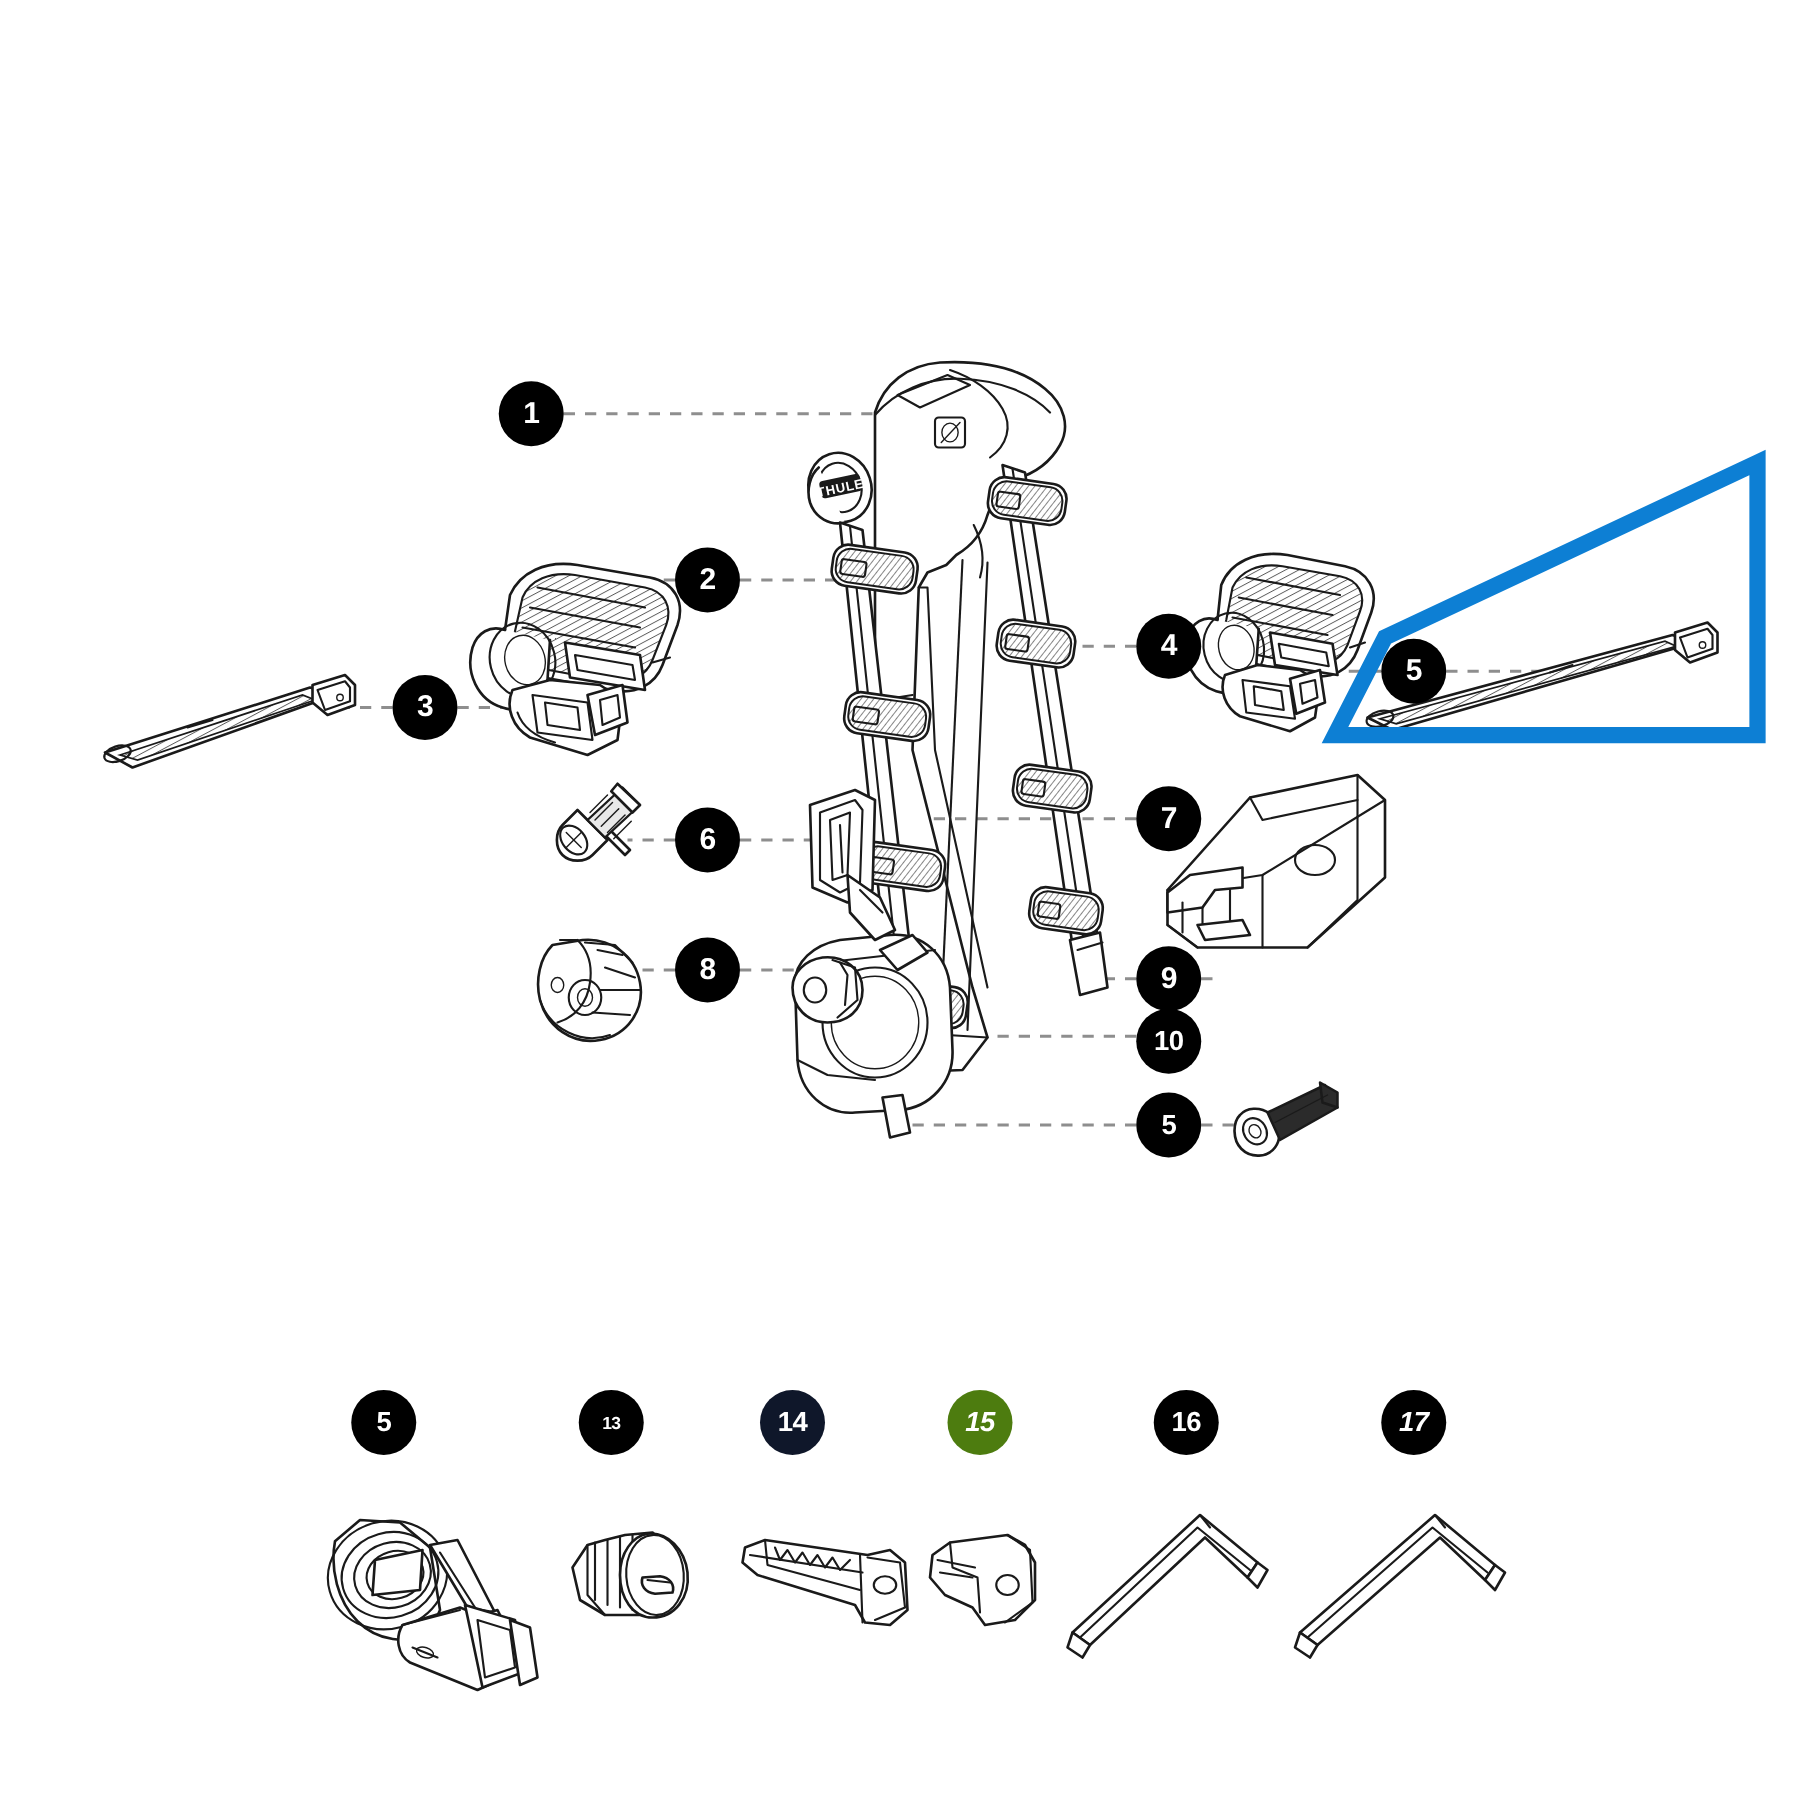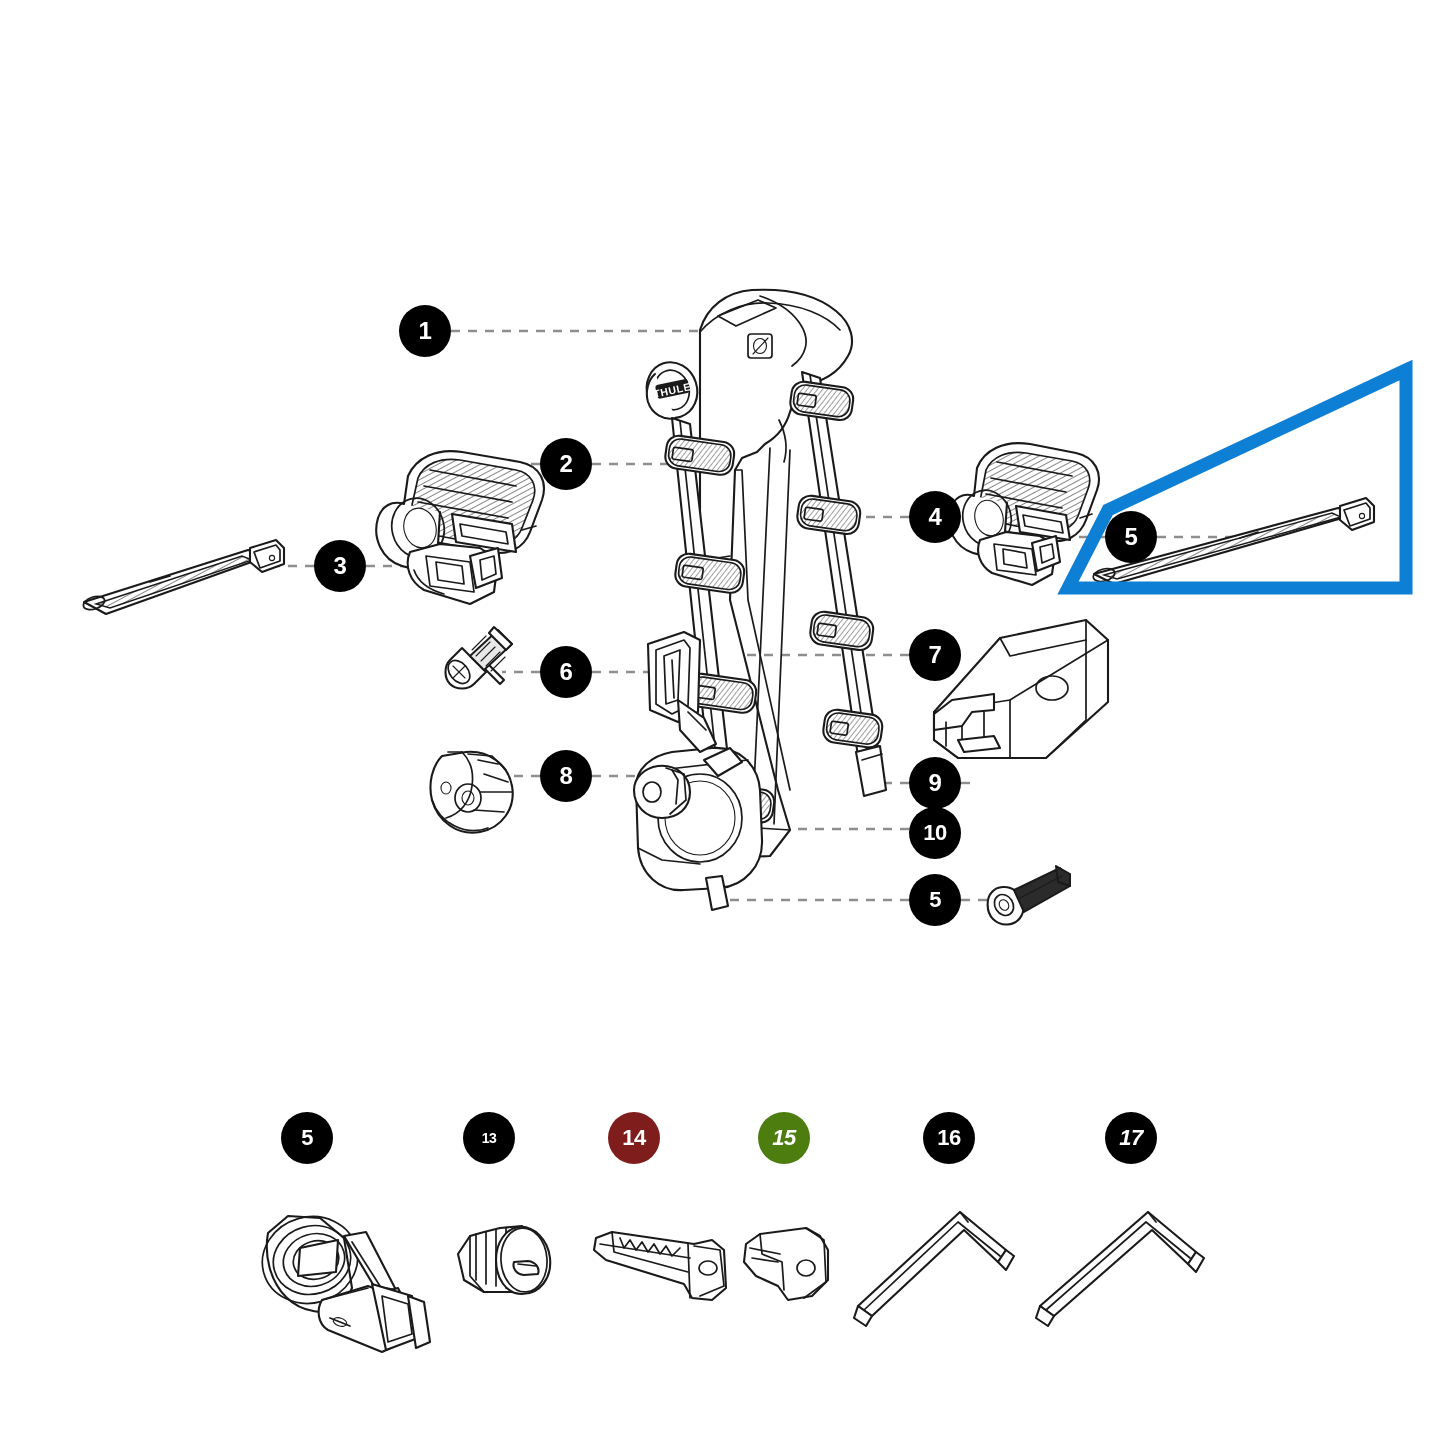--- a/index.html
+++ b/index.html
@@ -438,21 +438,21 @@
       </div>
       <div class="badge" title="socket-head-bolt" style="left: 909px; top: 874px; width: 52px; height: 52px; background: rgb(0, 0, 0); color: rgb(255, 255, 255); font-size: 22px;">
         <span>5</span>
       </div>
       <div class="badge" title="strap-roll-with-buckle" style="left: 281px; top: 1112px; width: 52px; height: 52px; background: rgb(0, 0, 0); color: rgb(255, 255, 255); font-size: 22px;">
         <span>5</span>
       </div>
       <div class="badge" title="lock-cylinder" style="left: 463px; top: 1112px; width: 52px; height: 52px; background: rgb(0, 0, 0); color: rgb(255, 255, 255); font-size: 14px;">
         <span>13</span>
       </div>
-      <div class="badge" title="lock-key" style="left: 608px; top: 1112px; width: 52px; height: 52px; background: #7f1d1d; color: rgb(255, 255, 255); font-size: 22px;">
+      <div class="badge" title="lock-key" style="left: 608px; top: 1112px; width: 52px; height: 52px; background: #0f172a; color: rgb(255, 255, 255); font-size: 22px;">
         <span>14</span>
       </div>
       <div class="badge" title="plain-key" style="left: 758px; top: 1112px; width: 52px; height: 52px; background: #4d7c0f; color: rgb(255, 255, 255); font-size: 22px; font-style: italic;">
         <span>15</span>
       </div>
       <div class="badge" title="hex-allen-key-small" style="left: 923px; top: 1112px; width: 52px; height: 52px; background: rgb(0, 0, 0); color: rgb(255, 255, 255); font-size: 22px;">
         <span>16</span>
       </div>
       <div class="badge" title="hex-allen-key-large" style="left: 1105px; top: 1112px; width: 52px; height: 52px; background: rgb(0, 0, 0); color: rgb(255, 255, 255); font-size: 22px; font-style: italic;">
         <span>17</span>

